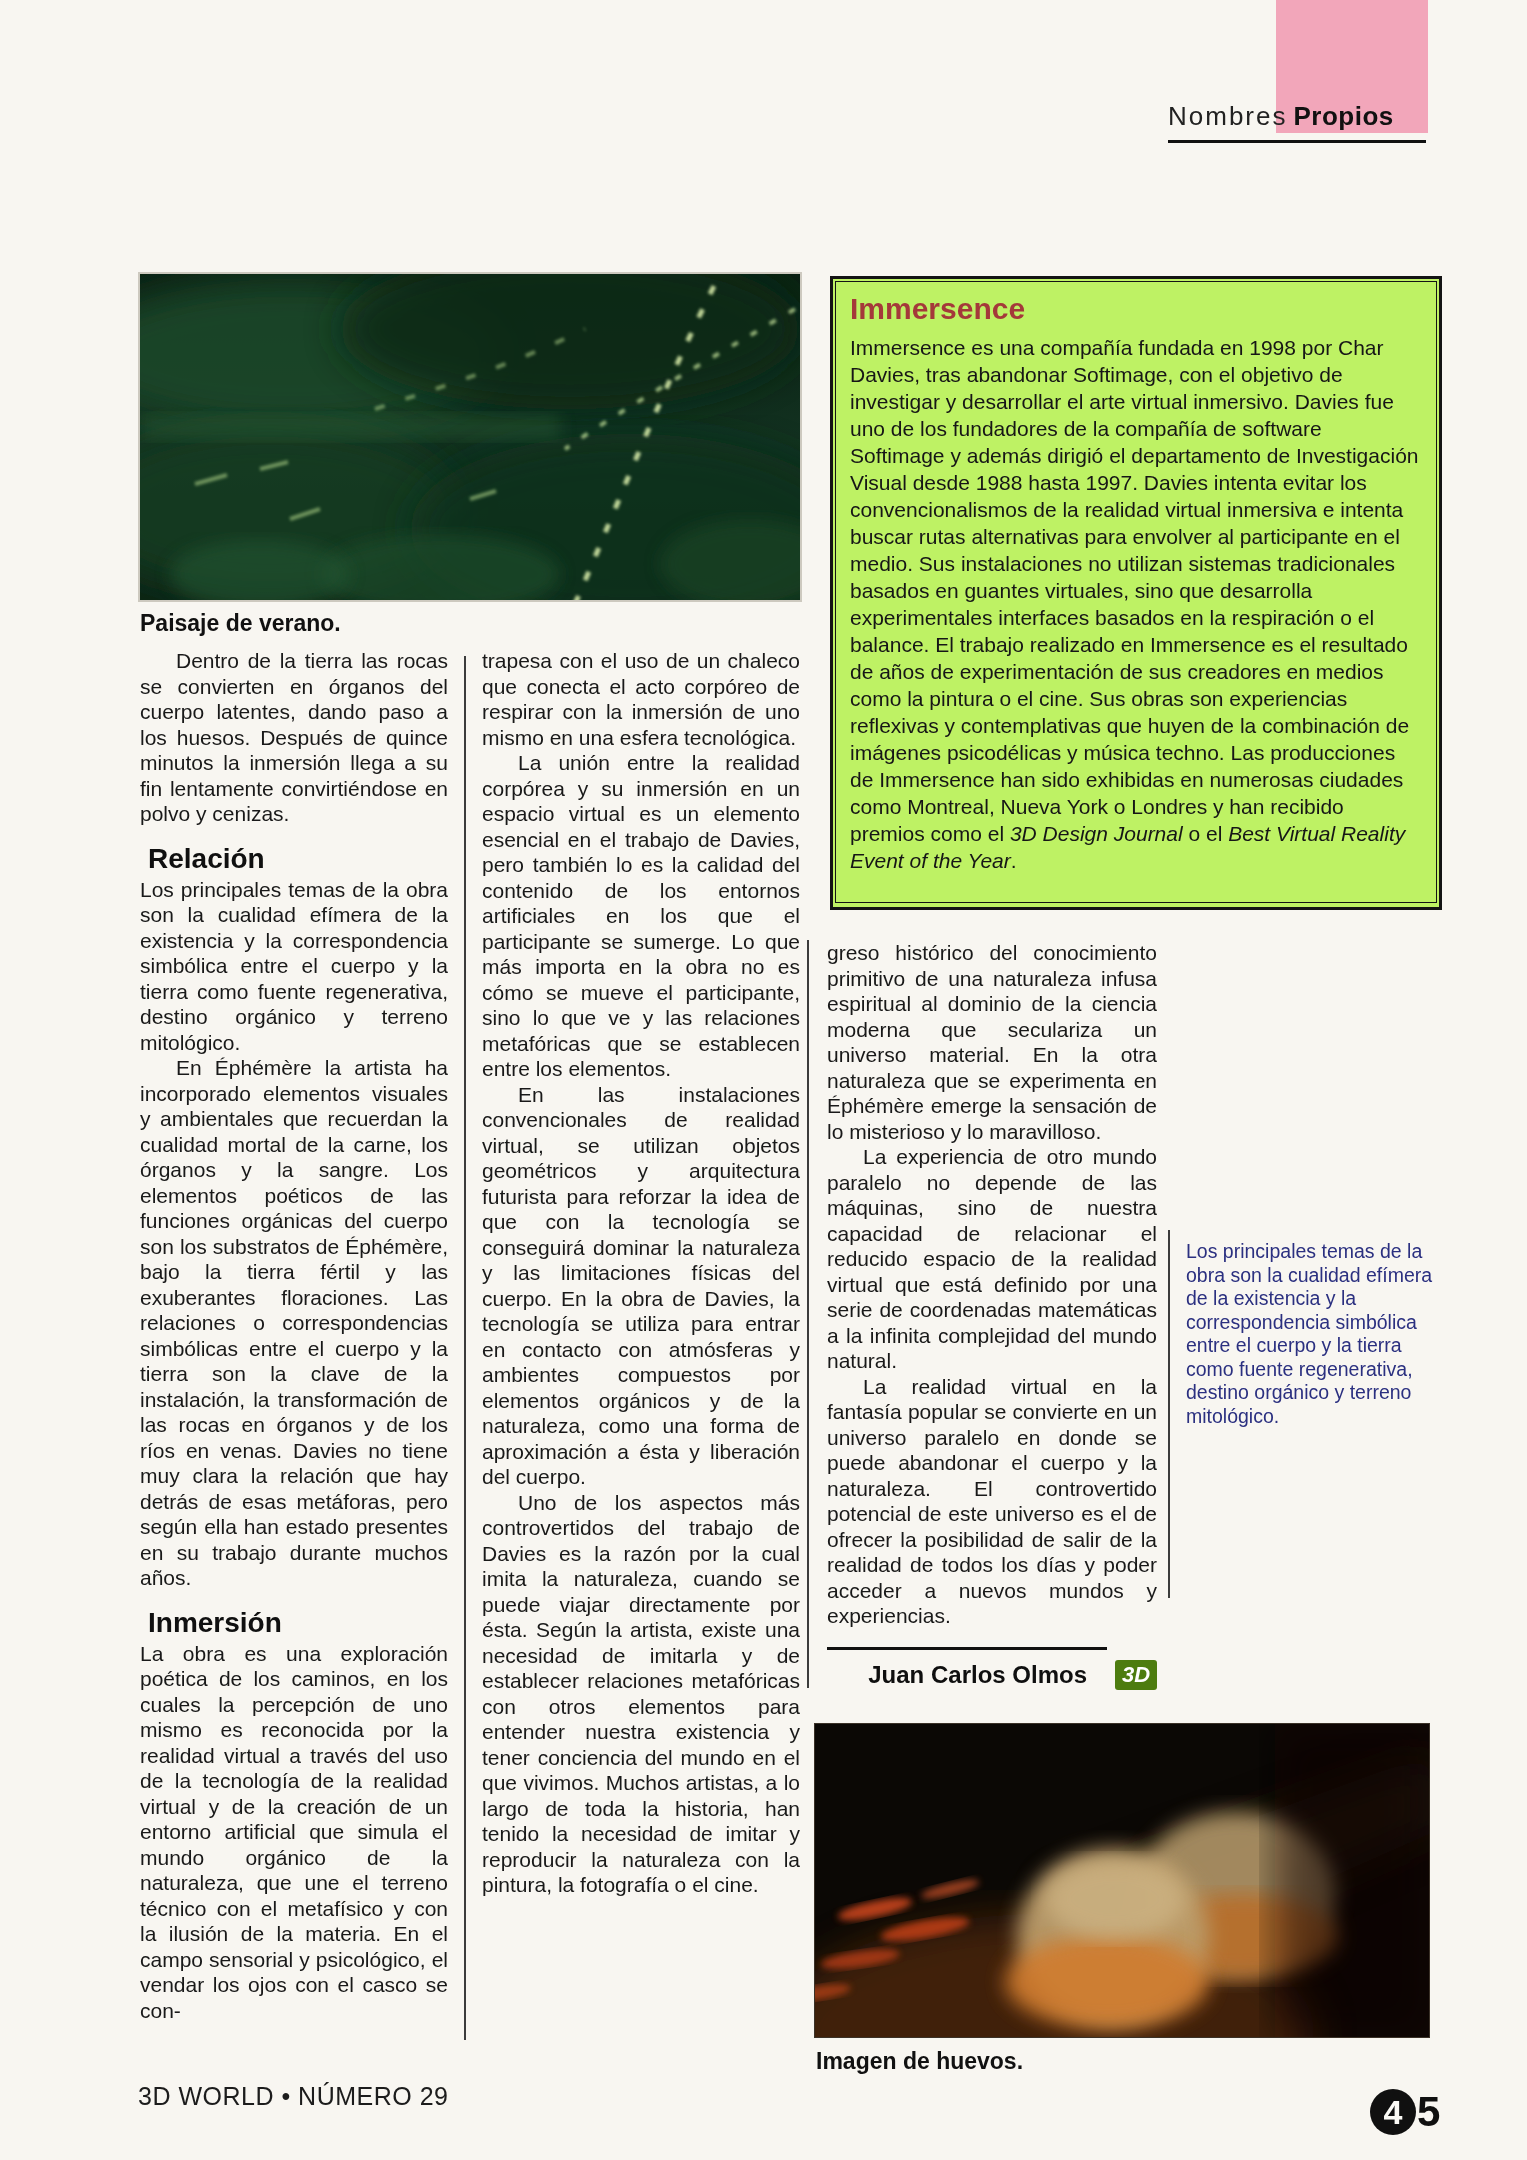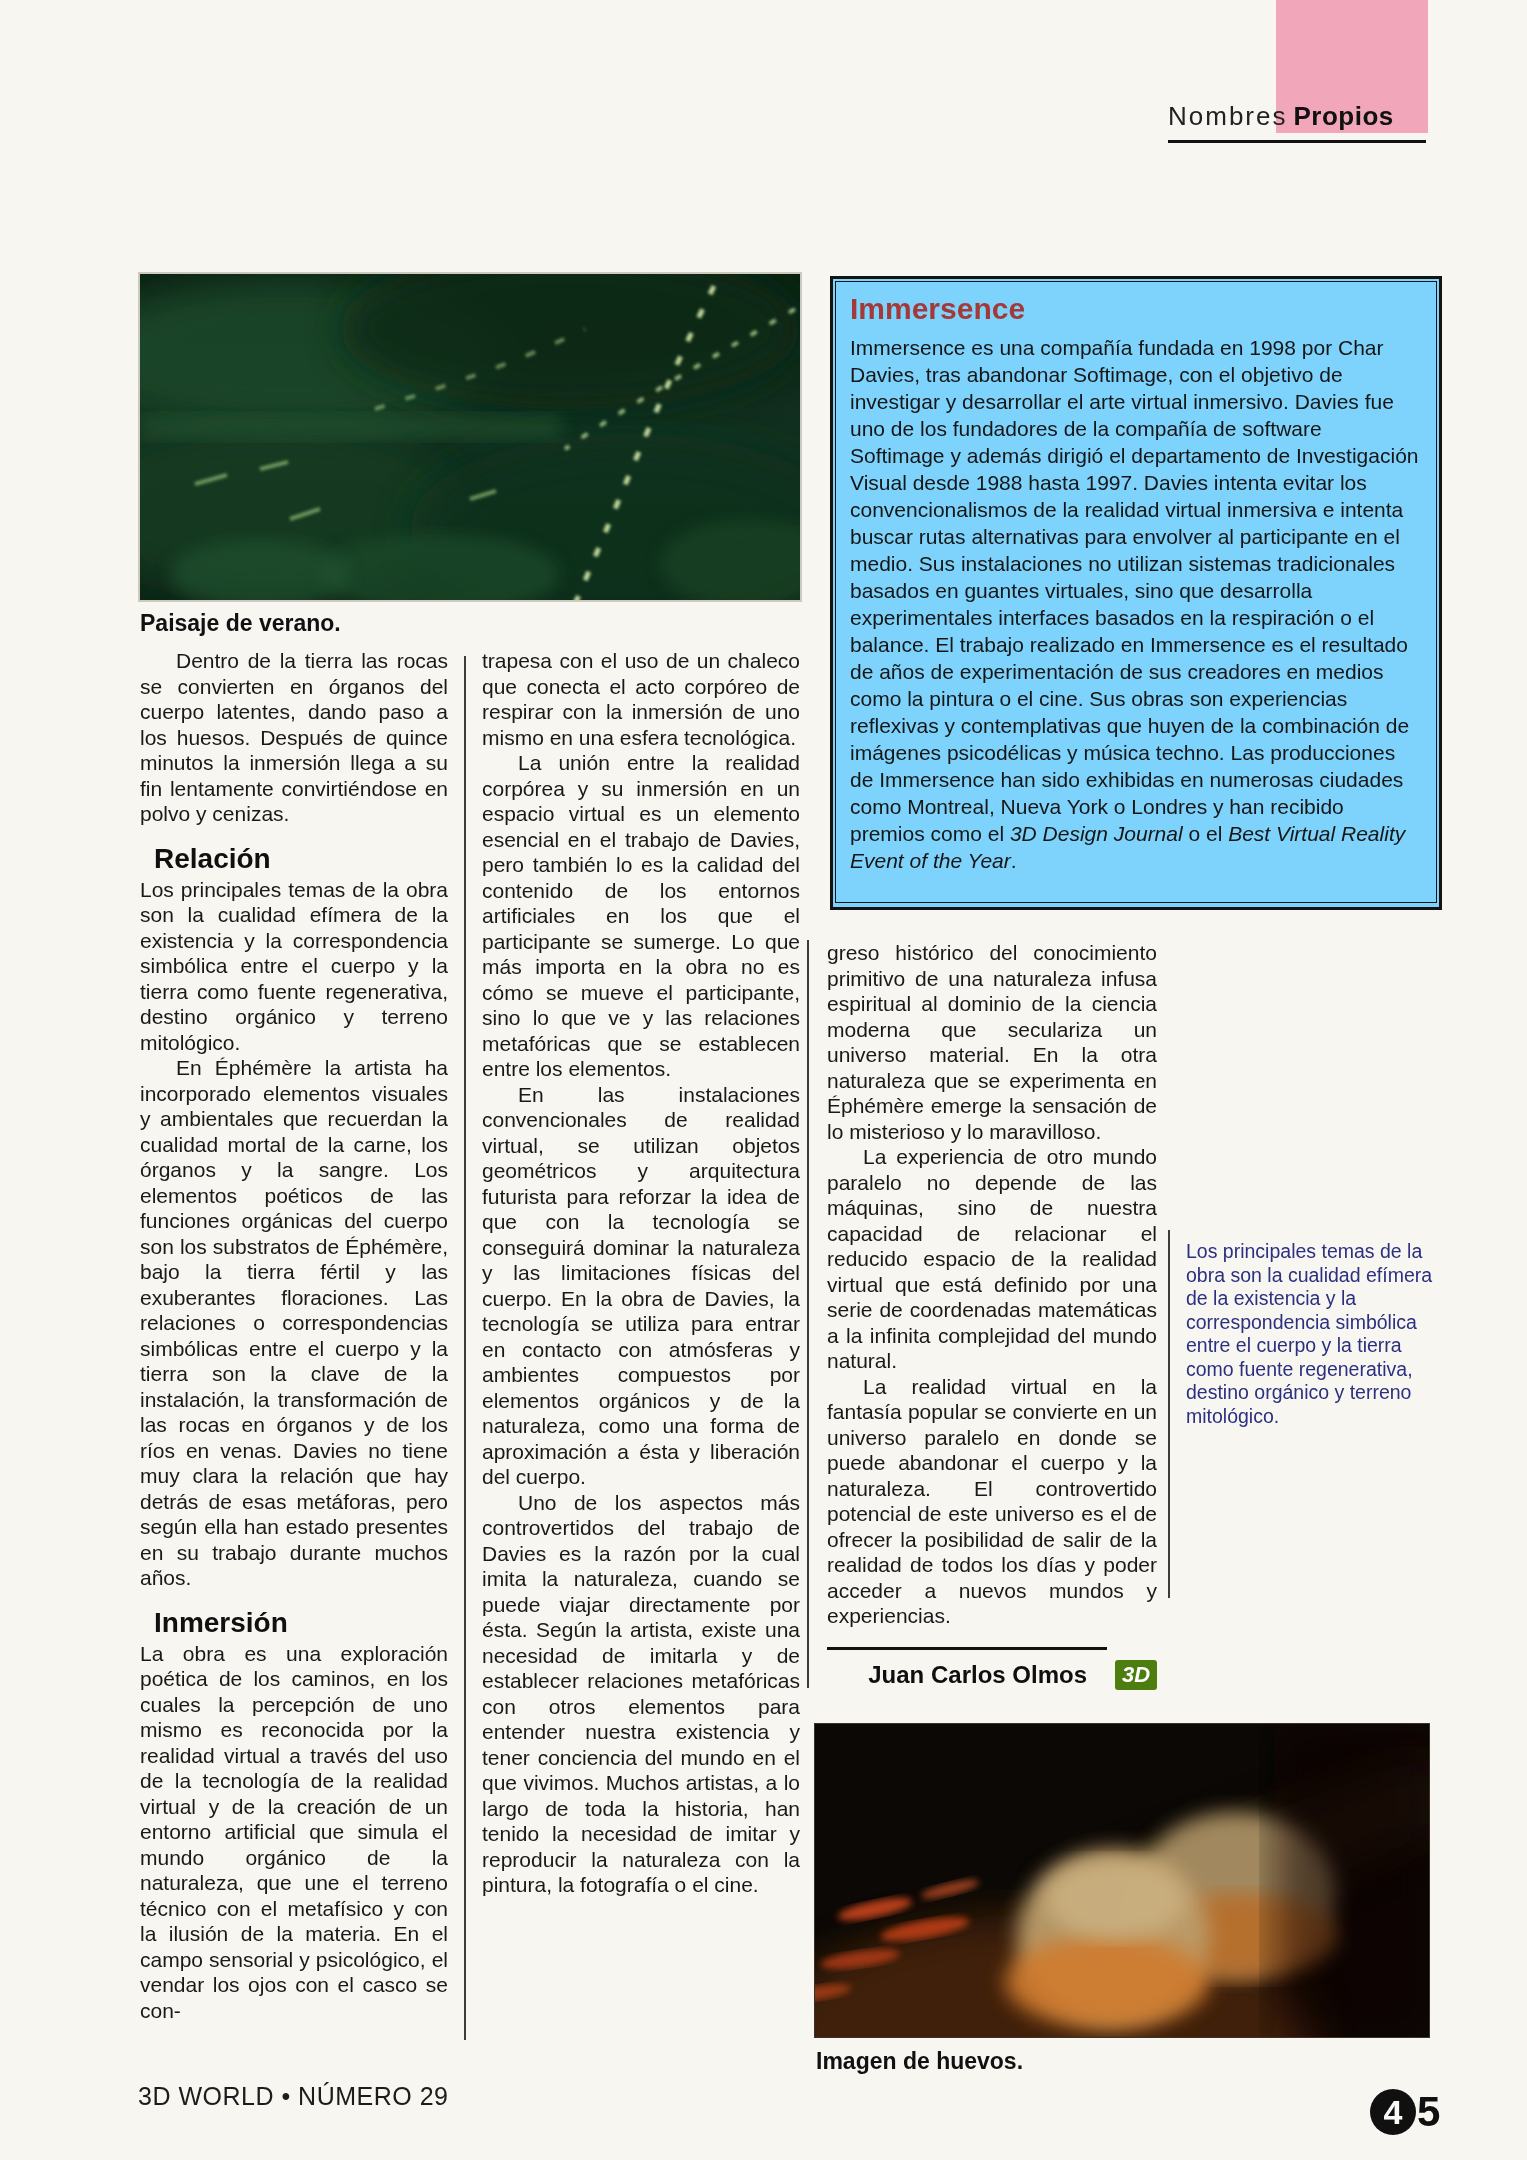--- a/index.html
+++ b/index.html
@@ -21,31 +21,31 @@
   
   figure{margin:0;}
   #img-summer{left:138px;top:272px;width:660px;height:326px;border:2px solid #cdc9bf;background:#0a1f12;}
   #img-summer svg,#img-eggs svg{display:block;width:100%;height:100%;}
   #cap-summer{left:140px;top:610px;}
   #img-eggs{left:814px;top:1723px;width:614px;height:313px;border:1px solid #3a3127;background:#0b0805;}
   #cap-eggs{left:816px;top:2048px;}
   .caption{font-weight:700;font-size:23px;color:#111;text-align:right;}
 
   
-  #immersence-box{left:830px;top:276px;width:612px;height:634px;border:3px solid #141414;box-sizing:border-box;background:#7dd3fc;}
+  #immersence-box{left:830px;top:276px;width:612px;height:634px;border:3px solid #141414;box-sizing:border-box;background:#bef264;}
   #immersence-box .box-inner{border:1px solid #141414;margin:2px;height:calc(100% - 6px);box-sizing:border-box;padding:8px 16px 8px 14px;}
   #immersence-box h2{margin:2px 0 8px 0;font-size:30px;font-weight:700;color:#a4393a;}
   #immersence-box p{margin:0;font-size:21px;line-height:27px;text-align:left;color:#161616;}
   #immersence-box i{font-style:italic;}
 
   
   .col{font-size:21px;line-height:25.5px;text-align:justify;color:#191919;}
   .col p{margin:0;}
   .col p.ind{text-indent:36px;}
-  .col h3{margin:17px 0 3px 14px;font-size:28px;line-height:30px;font-weight:700;color:#101010;text-align:left;}
+  .col h3{margin:17px 0 3px 8px;font-size:28px;line-height:30px;font-weight:700;color:#101010;text-align:left;}
   #col1{left:140px;top:648px;width:308px;}
   #col2{left:482px;top:648px;width:318px;}
   #col3{left:827px;top:940px;width:330px;}
 
   .vline{width:2px;background:#3c3c3c;}
   #vline1{left:464px;top:656px;height:1384px;}
   #vline2{left:807px;top:940px;height:748px;}
   #vline3{left:1168px;top:1230px;height:368px;}
 
   

